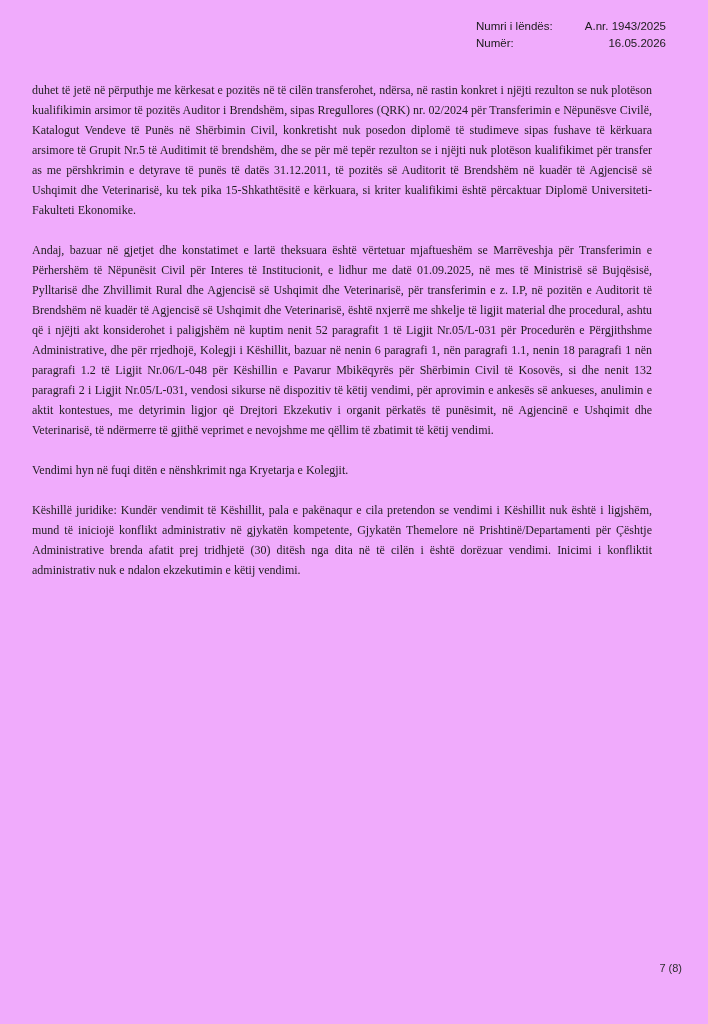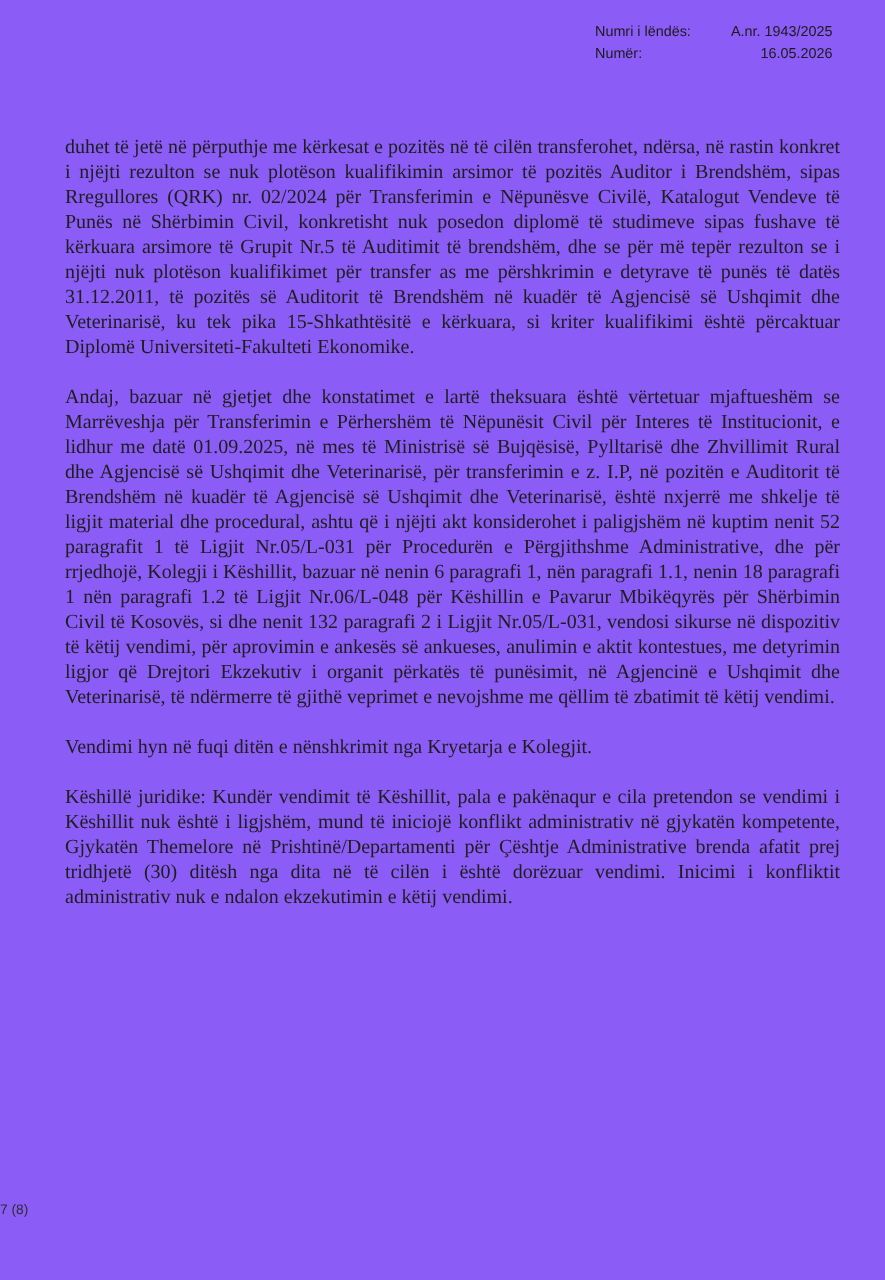--- a/index.html
+++ b/index.html
@@ -4,21 +4,21 @@
 <style>
   html, body {
     margin: 0;
     padding: 0;
     background: #ffffff;
   }
   .page {
     position: relative;
     width: 708px;
     height: 1024px;
-    background: #8b5cf6;
+    background: #f0abfc;
     overflow: hidden;
     font-family: "Liberation Serif", serif;
     color: #1e1e1e;
   }
   
   .header-block {
     position: absolute;
     top: 18px;
     right: 42px;
     width: 190px;
@@ -36,42 +36,41 @@
     text-align: left;
   }
   .header-value {
     text-align: right;
     margin-left: 10px;
   }
   
   .body-text {
     position: absolute;
     top: 80px;
-    left: 52px;
+    left: 32px;
     width: 620px;
-    font-size: 16px;
+    font-size: 12px;
     line-height: 20px;
     text-align: justify;
     color: #1e1e1e;
-    margin-top: 28px;
   }
   .body-text p {
     margin: 0 0 20px 0;
     padding: 0;
   }
   .bold-lead {
     font-weight: normal;
   }
   
   .footer {
     position: absolute;
     top: 962px;
     left: 0;
     right: 26px;
-    text-align: left;
+    text-align: right;
     font-family: "Liberation Sans", sans-serif;
     font-size: 11px;
     color: #2e2e2e;
   }
 </style>
 </head>
 <body>
 
 <div class="page">
 

